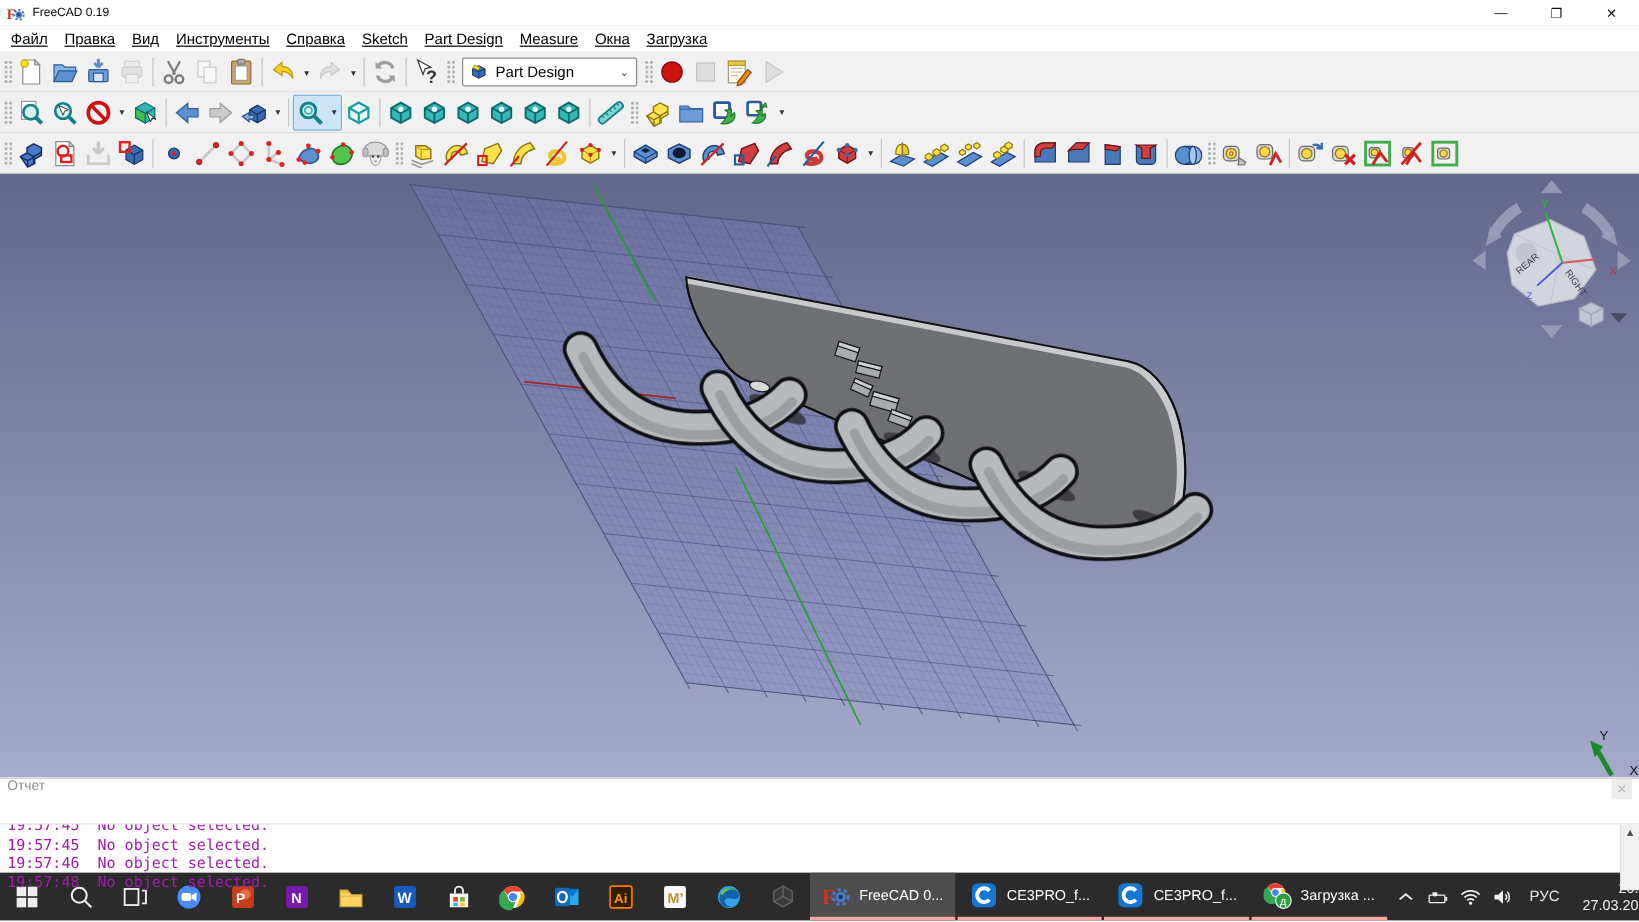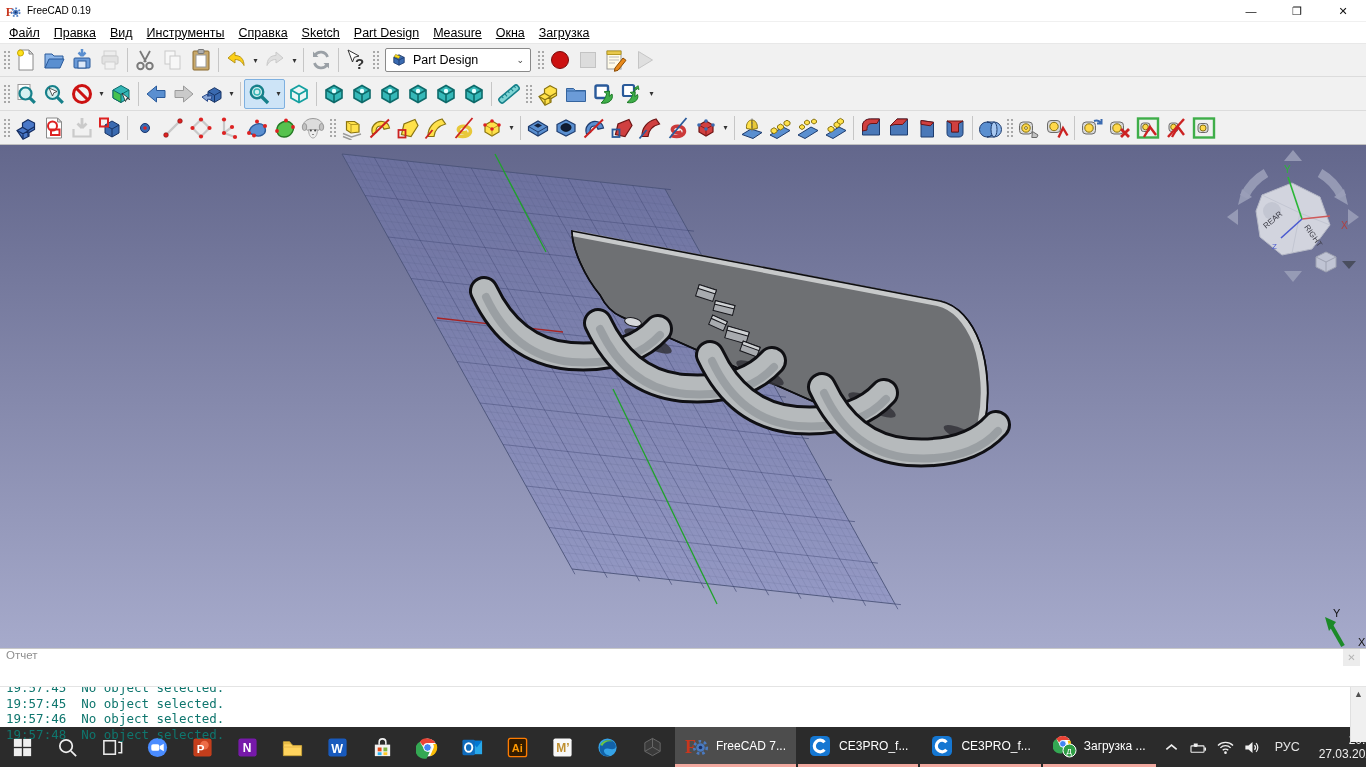--- a/index.html
+++ b/index.html
@@ -37,21 +37,21 @@
   .viewport { position:relative; width:1366px; height:503px; }
   .viewport svg { display:block; }
 
   
   .report { height:79px; border-top:1px solid #c8c8c8; background:#fff; position:relative; }
   .report-head { height:38px; display:flex; align-items:flex-start; padding:0 6px; border-bottom:1px solid #e4e4e4; }
   .report-title { font-size:11.5px; color:#8f8f8f; }
   .report-close { margin-left:auto; width:17px; height:17px; background:#ececec; color:#b4b4b4; font-size:10px; display:flex; align-items:center; justify-content:center; }
   .report-body { position:relative; height:55px; overflow:hidden; }
   .log { padding:0 0 0 6px; margin-top:-7px; }
-  .logline { display:block; font-family:"DejaVu Sans Mono", monospace; font-size:12.5px; line-height:15.5px; color:#0f766e; white-space:pre; }
+  .logline { display:block; font-family:"DejaVu Sans Mono", monospace; font-size:12.5px; line-height:15.5px; color:#a21caf; white-space:pre; }
   .vscroll { position:absolute; right:0; top:0; width:16px; height:55px; background:#f0f0f0; border-left:1px solid #e0e0e0; }
   .vscroll .arr { display:block; text-align:center; font-size:9px; color:#505050; padding-top:2px; }
 
   
   .taskbar { height:40px; background:#2b2b2b; display:flex; align-items:stretch; }
   .tk-ico { width:45px; display:flex; align-items:center; justify-content:center; }
   .tk-ico svg { width:23px; height:23px; }
   .tk-app { display:flex; align-items:center; gap:7px; padding:0 10px; min-width:104px; border-bottom:3px solid #f2a9a0; margin-right:2px; color:#fff; font-size:12px; }
   .tk-app svg { width:24px; height:24px; flex:0 0 auto; }
   .tk-app.active { background:#4d4d4d; }
@@ -1166,21 +1166,21 @@
       </div>
     </span>
   <span id="tk-running" style="display:flex">
       <div class="tk-app active">
         <svg viewBox="0 0 24 24">
           <text x="0" y="19" font-size="18" font-weight="bold" fill="#c8371e" font-family="Liberation Serif, serif">F</text>
           <circle cx="15.5" cy="13.5" r="6.3" fill="none" stroke="#4a7ac0" stroke-width="2.6" stroke-dasharray="2.6 2.8"></circle>
           <circle cx="15.5" cy="13.5" r="4.3" fill="#4a7ac0"></circle>
           <circle cx="15.5" cy="13.5" r="1.8" fill="#16306a"></circle>
         </svg>
-        <span class="lbl">FreeCAD 7...</span>
+        <span class="lbl">FreeCAD 0...</span>
       </div>
       <div class="tk-app">
         <svg viewBox="0 0 24 24">
           <rect x="2" y="2" width="20" height="20" rx="4.5" fill="#1577d2"></rect>
           <path d="M16.5 8.2A5.8 5.8 0 1016.5 15.8" fill="none" stroke="#fff" stroke-width="3.2"></path>
         </svg>
         <span class="lbl">CE3PRO_f...</span>
       </div>
       <div class="tk-app">
         <svg viewBox="0 0 24 24">

